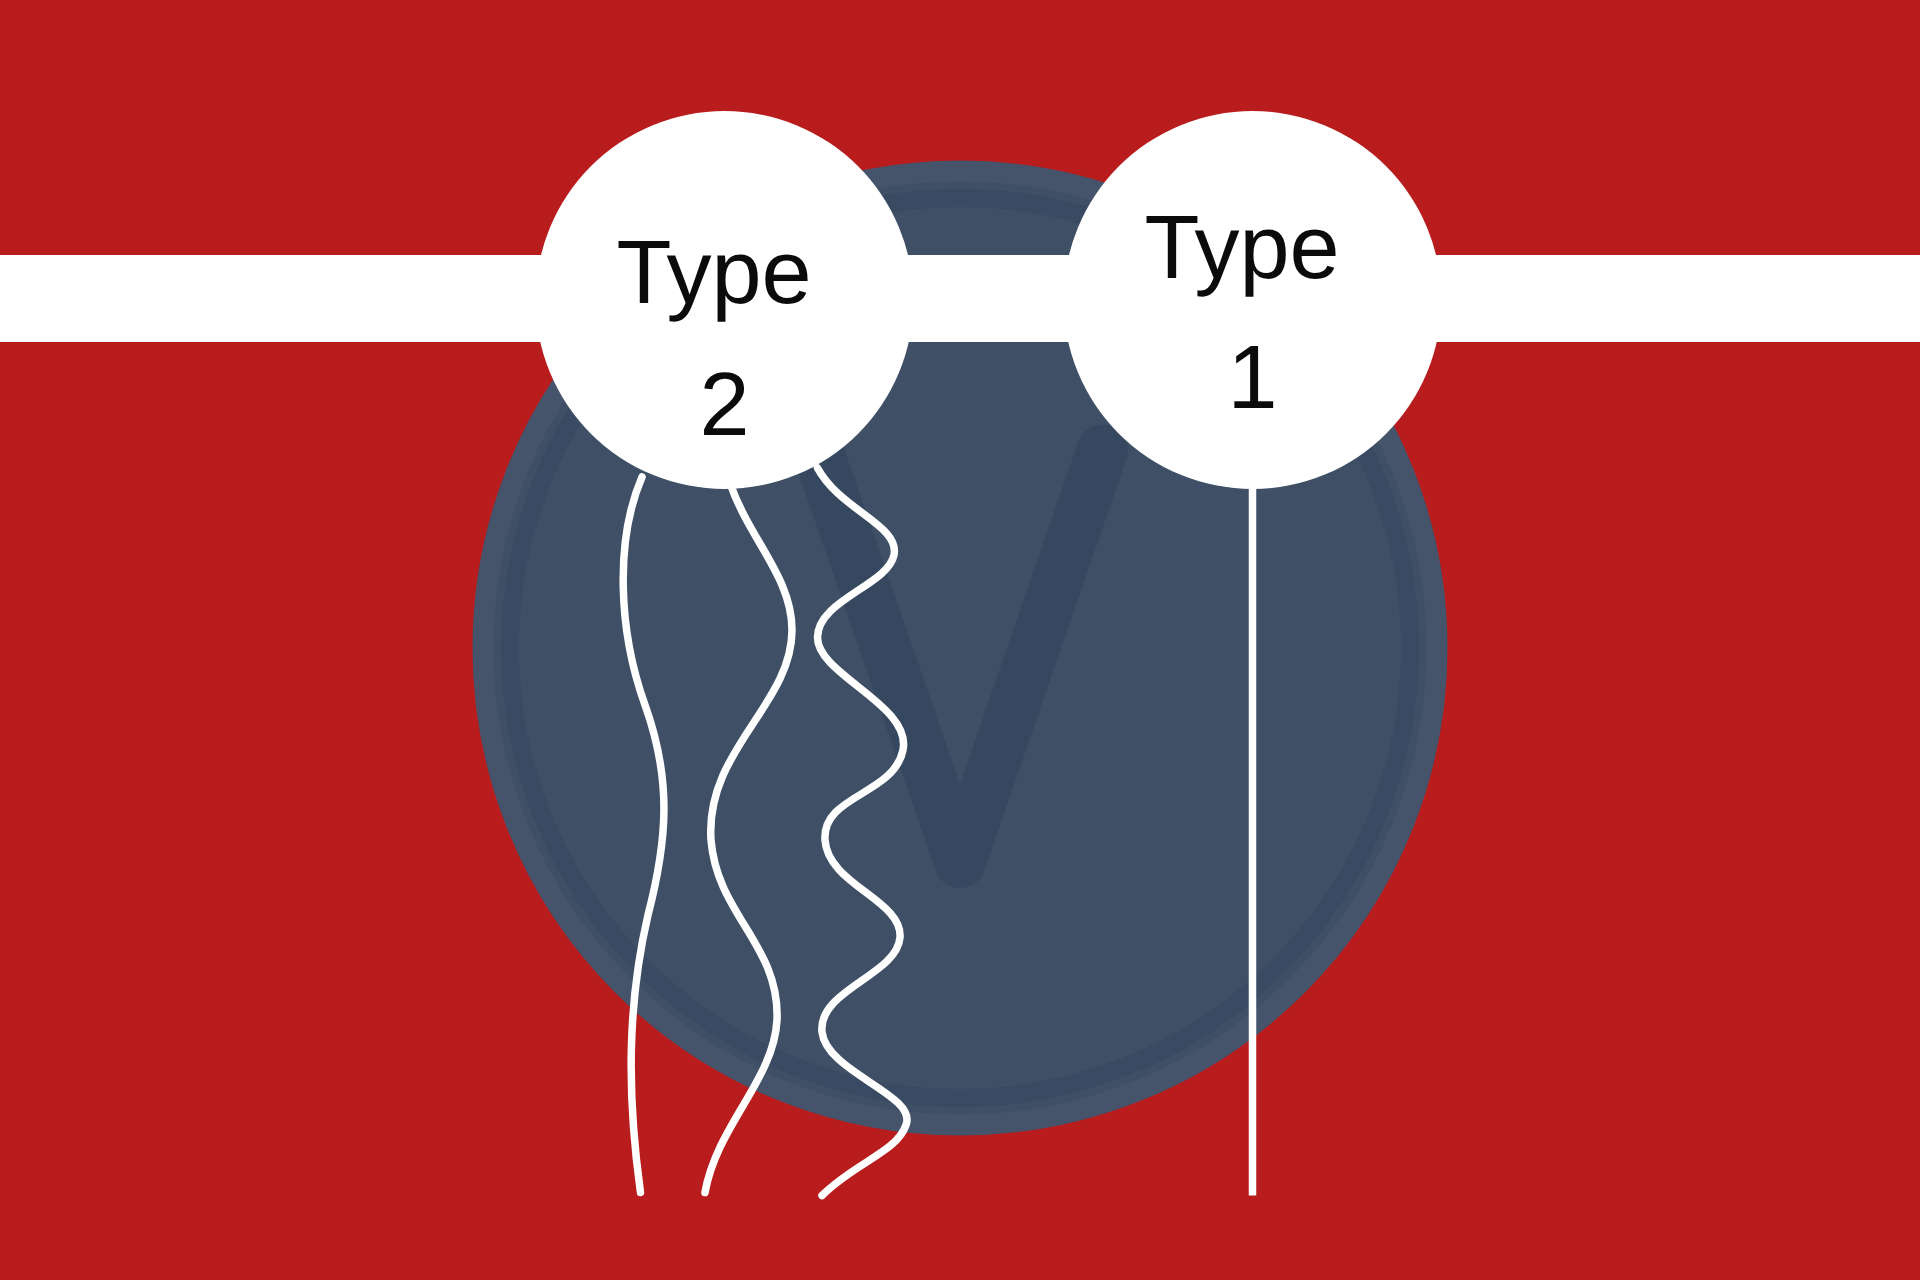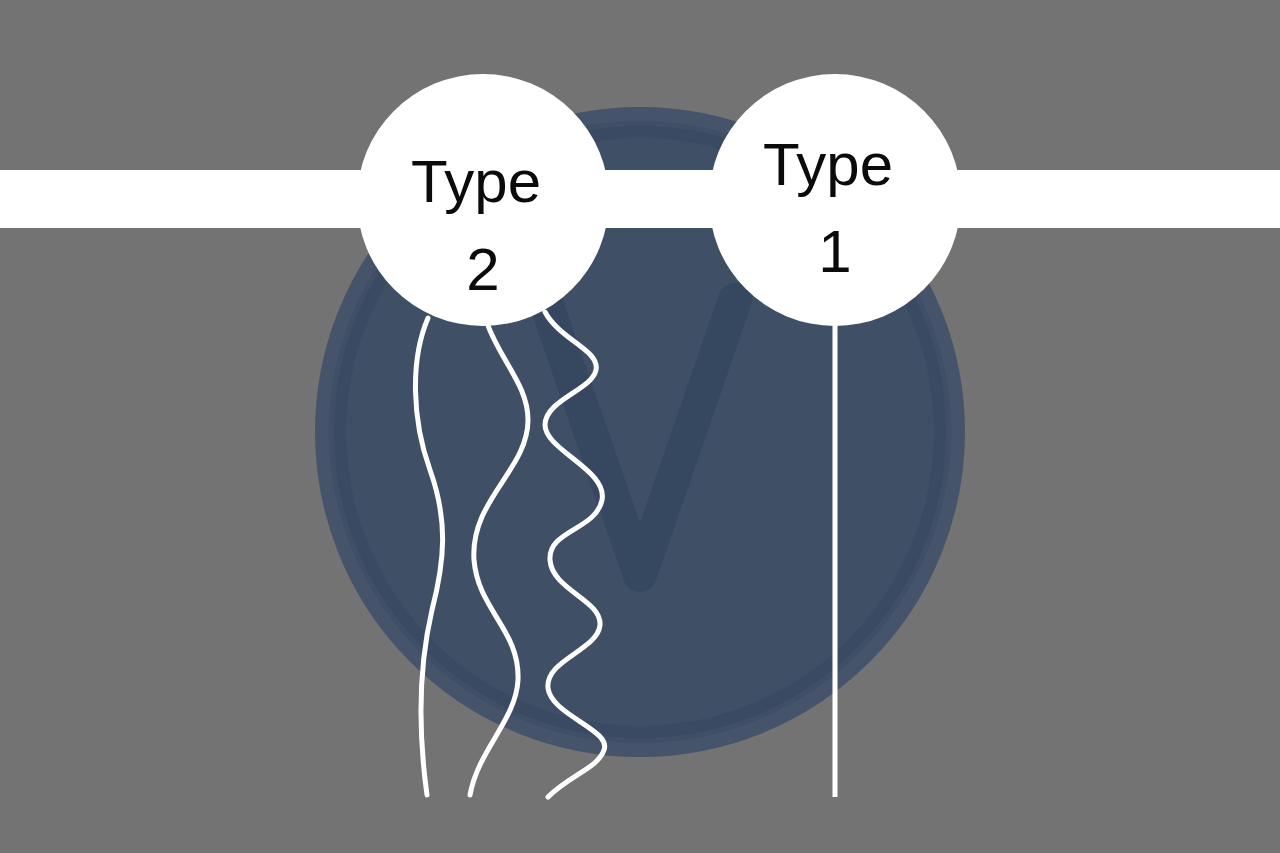--- a/index.html
+++ b/index.html
@@ -7,21 +7,21 @@
       padding: 0;
       width: 1280px;
       height: 853px;
       overflow: hidden;
       background: #374860;
     }
     .canvas {
       position: relative;
       width: 1280px;
       height: 853px;
-      background: #737373;
+      background: #b91c1c;
     }
     svg.art {
       position: absolute;
       left: 0;
       top: 0;
       width: 1280px;
       height: 853px;
     }
     .label {
       font-family: "Liberation Sans", "DejaVu Sans", sans-serif;

